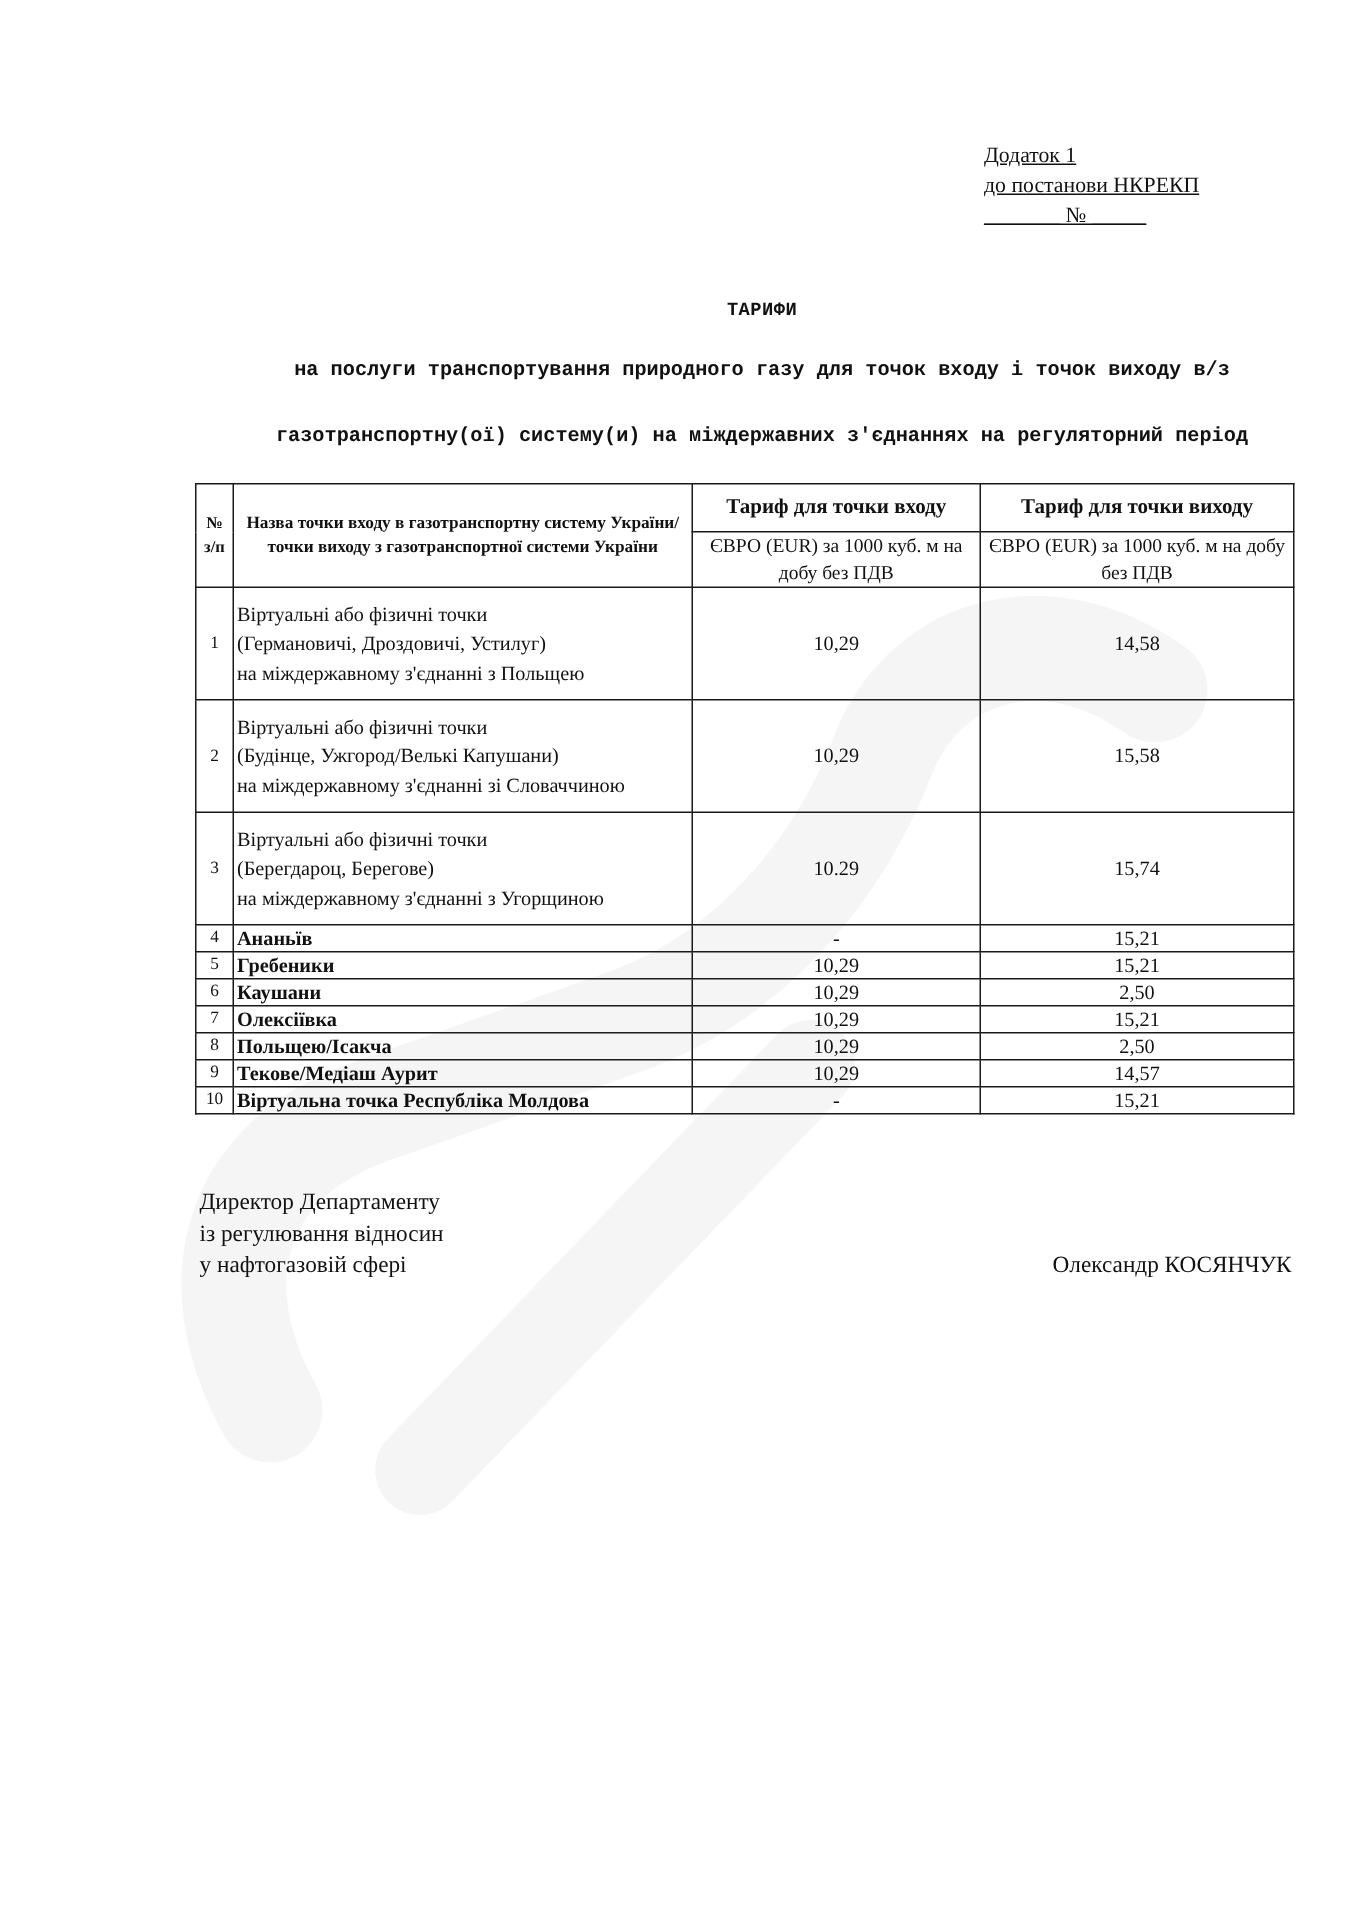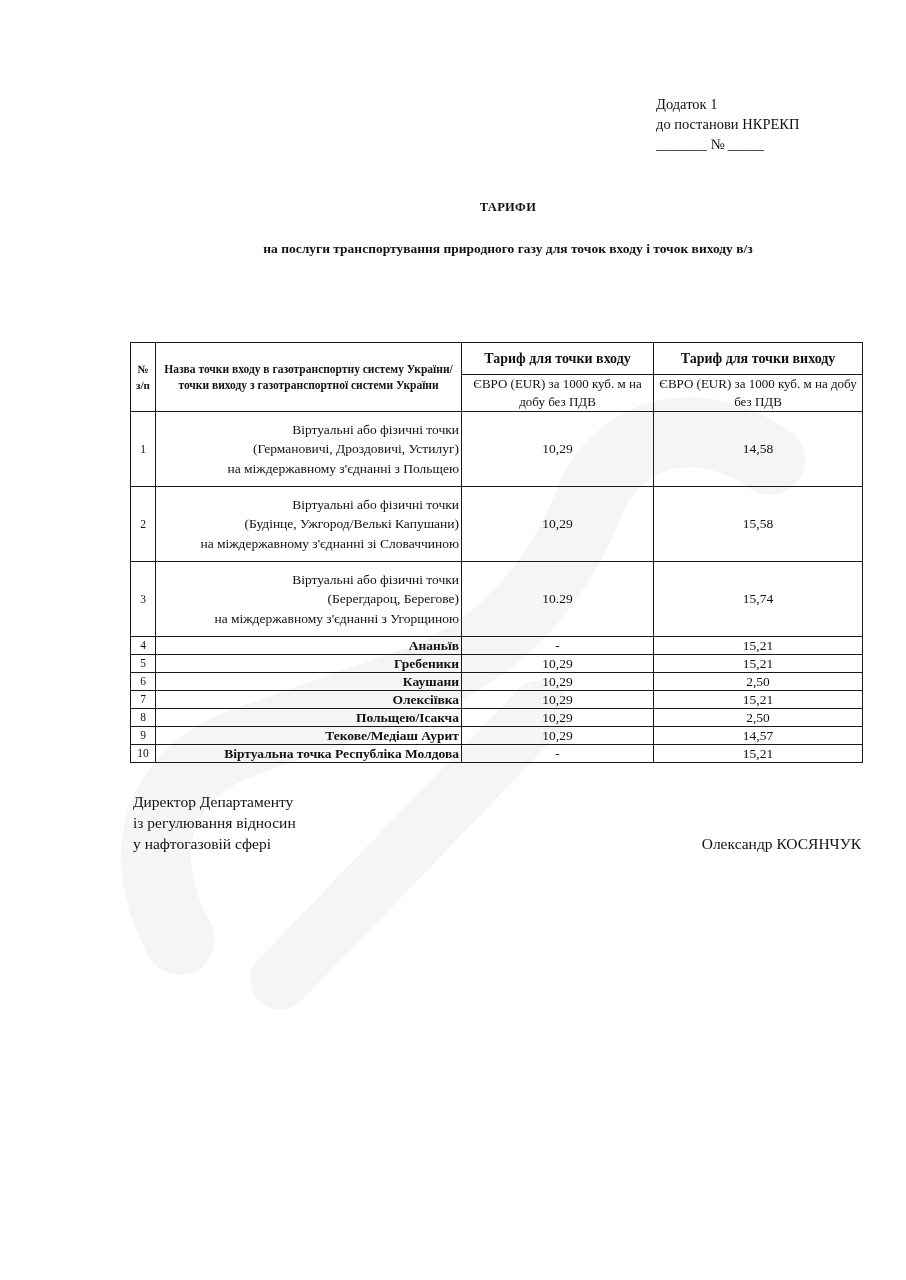--- a/index.html
+++ b/index.html
@@ -24,43 +24,44 @@
       pointer-events: none;
       opacity: 0.035;
     }
     .appendix {
       position: absolute;
       left: 656px;
       top: 94px;
       font-size: 14.5px;
       line-height: 20px;
     }
-    .appendix div { white-space: nowrap; }
+    .appendix div { white-space: nowrap; text-decoration: underline; }
     .title-block {
       position: absolute;
       left: 150px;
       width: 716px;
       top: 200px;
       text-align: center;
       font-weight: bold;
+      font-family: Liberation Mono, monospace;
     }
     .title-main {
       font-size: 12.5px;
       letter-spacing: 0.3px;
       margin-bottom: 13px;
     }
     .title-sub {
       font-size: 13.5px;
       line-height: 19.5px;
     }
     .title-sub div { white-space: nowrap; margin-top: 24px; }
     table.tariffs {
       position: absolute;
       left: 130px;
-      top: 342px;
+      top: 322px;
       width: 732px;
       border-collapse: collapse;
       font-size: 13.5px;
       table-layout: fixed;
     }
     table.tariffs td, table.tariffs th {
       border: 1.3px solid #1a1a1a;
       padding: 0 2px;
       vertical-align: middle;
     }
@@ -94,21 +95,21 @@
       text-align: center;
       height: 35px;
       font-weight: normal;
     }
     td.num {
       text-align: center;
       font-size: 11.5px;
       padding: 0;
     }
     td.name {
-      text-align: right;
+      text-align: left;
       padding-left: 3px;
       line-height: 19.5px;
     }
     td.val {
       text-align: center;
     }
     tr.big td { height: 74px; }
     tr.big2 td { height: 74px; }
     tr.small td { height: 17px; line-height: 17px; }
     tr.small td.name { line-height: 17px; font-weight: bold; }
@@ -139,20 +140,21 @@
 <div class="appendix">
   <div>Додаток 1</div>
   <div>до постанови НКРЕКП</div>
   <div>_______ № _____</div>
 </div>
 
 <div class="title-block">
   <div class="title-main">ТАРИФИ</div>
   <div class="title-sub">
     <div>на послуги транспортування природного газу для точок входу і точок виходу в/з</div>
+    <div>газотранспортну(ої) систему(и) на міждержавних з'єднаннях на регуляторний період</div>
   </div>
 </div>
 
 <table class="tariffs">
   <colgroup>
     <col class="c-num">
       <col class="c-name">
       <col class="c-entry">
       <col class="c-exit">
   </colgroup>

